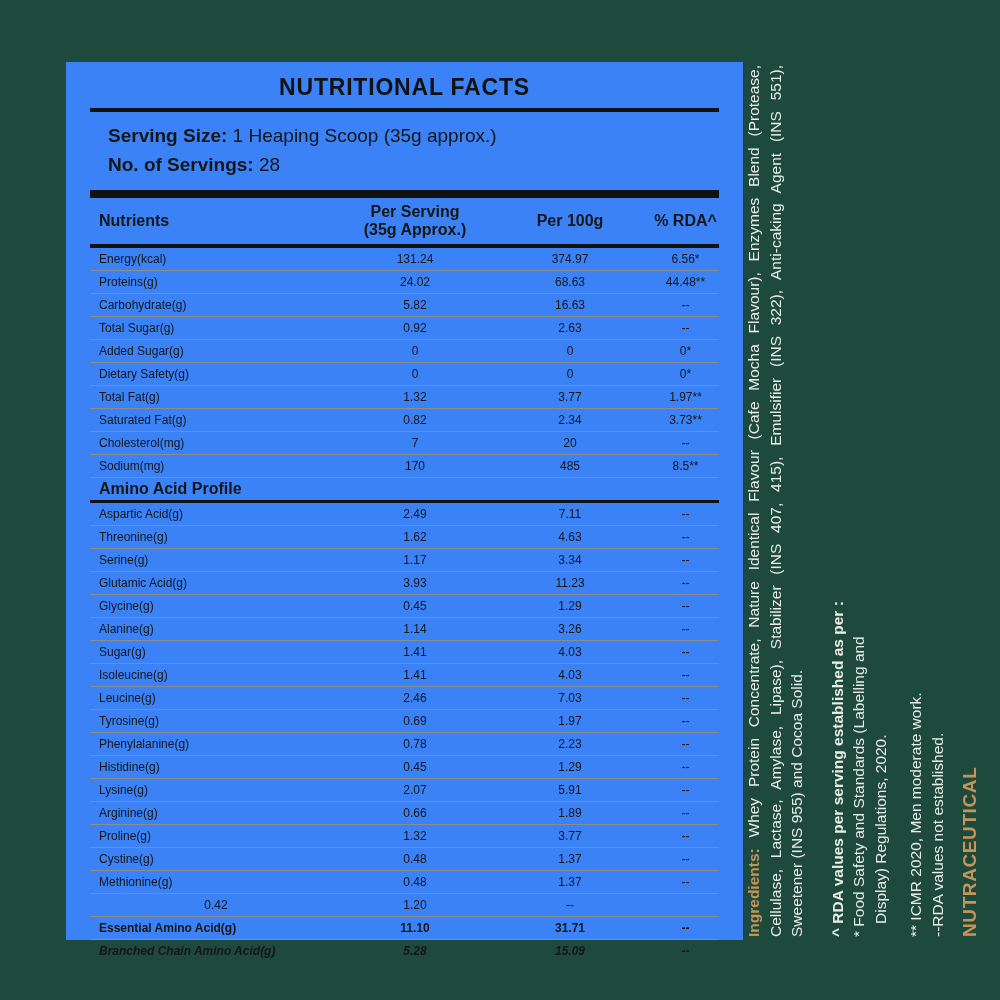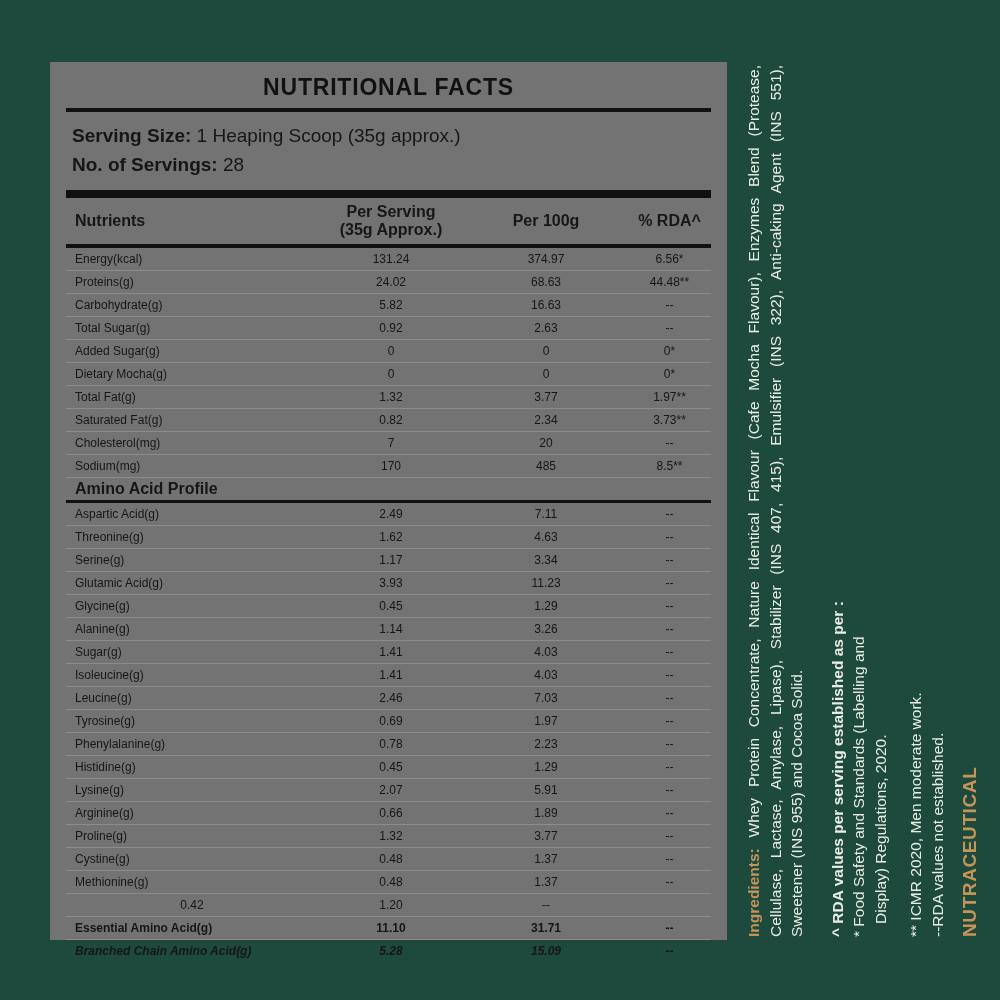--- a/index.html
+++ b/index.html
@@ -5,39 +5,39 @@
   html,body { margin:0; padding:0; }
   body {
     width:1000px; height:1000px;
     background:#1E4A3E;
     position:relative;
     overflow:hidden;
     font-family:"Liberation Sans","DejaVu Sans",sans-serif;
     color:#161616;
   }
   .panel {
-    position:absolute; left:50px; top:62px;
+    position:absolute; left:66px; top:62px;
     width:677px; height:878px;
-    background:#737373;
+    background:#3b82f6;
     box-sizing:border-box;
-    padding:0 16px;
+    padding:0 24px;
   }
   .title {
     text-align:center;
     font-weight:bold;
     font-size:23px;
     letter-spacing:0.8px;
     padding-top:12px;
     color:#111;
   }
   .rule-thin  { height:4px; background:#111; margin-top:7px; }
   .rule-thick { height:8px; background:#111; }
   .rule-mid   { height:4px; background:#111; }
   .serving-block { padding:8px 6px 9px; font-size:19px; }
-  .serving-line { margin:3px 0; line-height:26px; }
+  .serving-line { margin:3px 12px; line-height:26px; }
   .serving-line b { font-weight:bold; }
   .grid-cols {
     display:grid;
     grid-template-columns:252px 146px 164px 1fr;
     align-items:center;
   }
   .thead { height:46px; font-weight:bold; font-size:16px; }
   .cell-name   { text-align:left; padding-left:9px; }
   .cell-serving,.cell-100g,.cell-rda { text-align:center; }
   .per-serving-stack { line-height:1.12; }
@@ -136,21 +136,21 @@
         <div class="cell-100g">2.63</div>
         <div class="cell-rda">--</div>
       </div>
       <div class="trow grid-cols">
         <div class="cell-name">Added Sugar(g)</div>
         <div class="cell-serving">0</div>
         <div class="cell-100g">0</div>
         <div class="cell-rda">0*</div>
       </div>
       <div class="trow grid-cols">
-        <div class="cell-name">Dietary Mocha(g)</div>
+        <div class="cell-name">Dietary Safety(g)</div>
         <div class="cell-serving">0</div>
         <div class="cell-100g">0</div>
         <div class="cell-rda">0*</div>
       </div>
       <div class="trow grid-cols">
         <div class="cell-name">Total Fat(g)</div>
         <div class="cell-serving">1.32</div>
         <div class="cell-100g">3.77</div>
         <div class="cell-rda">1.97**</div>
       </div>

